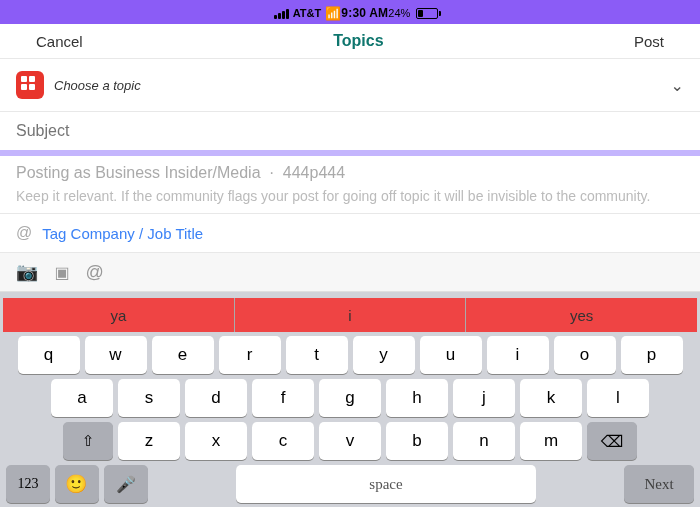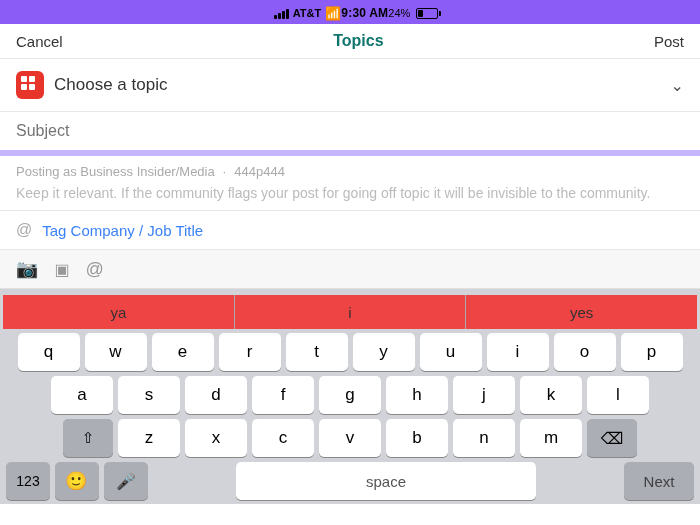--- a/index.html
+++ b/index.html
@@ -81,21 +81,21 @@
       width: 24%;
       background: #000;
       border-radius: 1px;
     }
 
     
     .nav-bar {
       display: flex;
       justify-content: space-between;
       align-items: center;
-      padding: 8px 16px;
+      padding: 8px 36px;
       background: #fff;
       border-bottom: 1px solid #e8e8e8;
     }
     .nav-cancel {
       font-size: 15px;
       color: #333;
       cursor: pointer;
     }
     .nav-title {
       font-size: 16px;
@@ -125,22 +125,23 @@
     .topic-icon {
       width: 28px;
       height: 28px;
       background: #e8352c;
       border-radius: 6px;
       display: flex;
       align-items: center;
       justify-content: center;
     }
     .choose-topic-label {
-      font-size: 17px;
+      font-size: 13px;
       color: #333;
+      font-style: italic;
     }
     .chevron-down {
       color: #555;
       font-size: 16px;
     }
 
     
     .subject-input-row {
       padding: 10px 16px;
       border-bottom: 6px solid #c4b5fd;
@@ -153,21 +154,21 @@
       border: none;
       background: transparent;
     }
 
     
     .body-area {
       padding: 8px 16px 6px 16px;
       border-bottom: 1px solid #e8e8e8;
     }
     .posting-as {
-      font-size: 13px;
+      font-size: 16px;
       color: #aaa;
       margin-bottom: 4px;
     }
     .posting-as span.separator {
       margin: 0 4px;
     }
     .body-hint {
       font-size: 14px;
       color: #bbb;
       line-height: 1.5;
@@ -298,20 +299,21 @@
       flex: none;
       width: 44px;
     }
 
     .keyboard-bottom-row {
       display: flex;
       align-items: center;
       justify-content: space-between;
       gap: 5px;
       padding: 0 3px;
+      font-family: Liberation Serif, serif;
     }
 
     .bottom-left {
       display: flex;
       gap: 5px;
     }
   </style>
 </head>
 <body>
 

